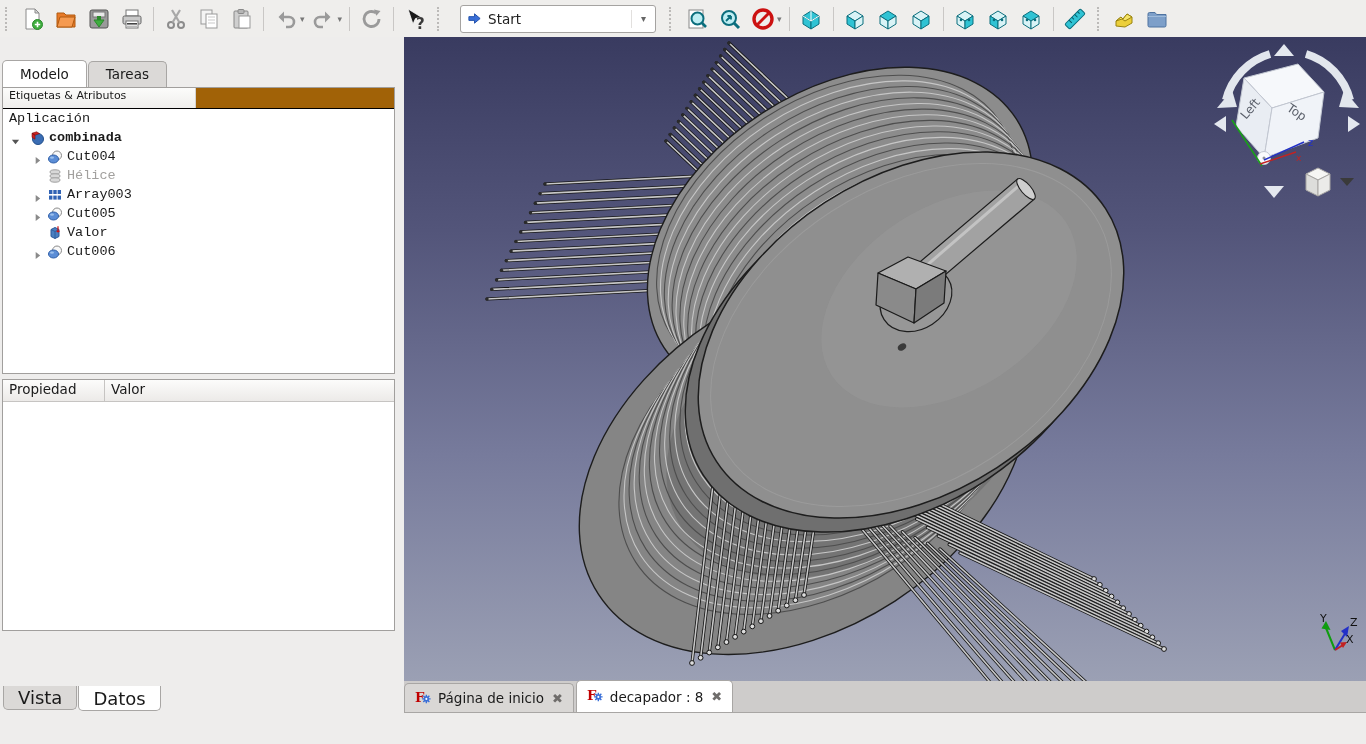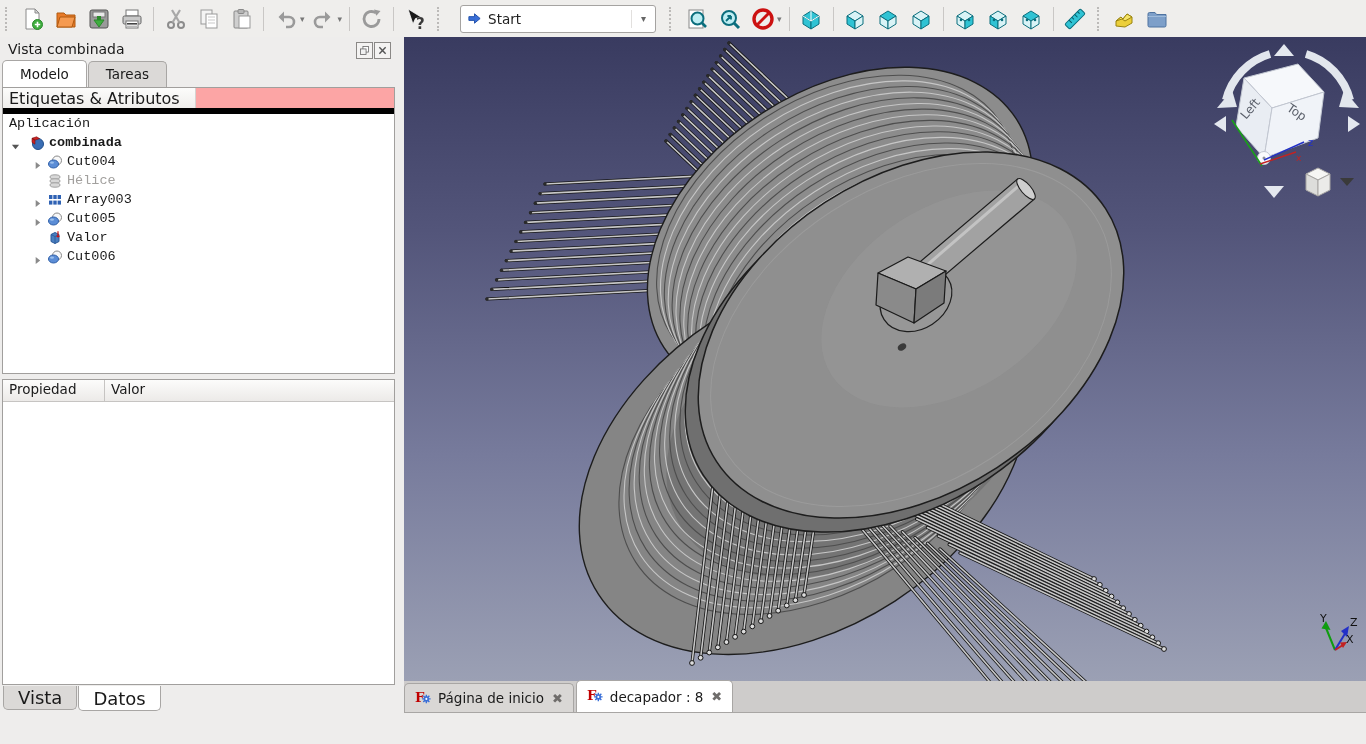--- a/index.html
+++ b/index.html
@@ -23,31 +23,31 @@
   #dock-title .t{position:absolute;left:8px;top:1px;}
   .winbtn{position:absolute;top:2px;width:15px;height:15px;border:1px solid #8a8886;background:#f4f3f2;
     display:flex;align-items:center;justify-content:center;}
   .winbtn svg{width:11px;height:11px;}
   #dock-tabs{position:absolute;left:2px;top:23px;height:27px;display:flex;align-items:flex-end;}
   .dtab{border:1px solid #a8a6a4;border-bottom:none;border-radius:5px 5px 0 0;padding:4px 17px 4px 17px;
     font-size:13.5px;background:#dbd9d7;height:17px;line-height:17px;margin-right:1px;}
   .dtab.active{background:#fff;position:relative;z-index:2;padding-top:5px;}
   #tree-frame{position:absolute;left:2px;top:50px;width:393px;height:287px;background:#fff;
     border:1px solid #a19f9d;box-sizing:border-box;}
-  #tree-header{height:20px;background:#fca5a5;border-bottom:6px solid #000000;display:flex;font-size:16px;}
+  #tree-header{height:20px;background:#a16207;border-bottom:1px solid #000000;display:flex;font-size:11px;}
   #tree-header .hcell{width:186px;border-right:1px solid #d5d3d1;padding:1px 0 0 6px;background:linear-gradient(#fcfcfb,#efeeec);}
   #tree{position:relative;font-size:13.5px;font-family:Liberation Mono, monospace;}
   .trow{position:relative;height:19px;line-height:19px;white-space:nowrap;}
   .trow .arrow{position:absolute;top:5px;width:9px;height:9px;}
   .trow .ticon{position:absolute;top:1.5px;width:16px;height:16px;}
   .trow .ticon svg{width:16px;height:16px;display:block;}
   .trow .lbl{position:absolute;top:0;}
   .trow.bold .lbl{font-weight:bold;}
   .trow.disabled .lbl{color:#a2a09e;}
-  #prop-frame{position:absolute;left:2px;top:342px;width:393px;height:306px;background:#fff;
+  #prop-frame{position:absolute;left:2px;top:342px;width:393px;height:252px;background:#fff;
     border:1px solid #a19f9d;box-sizing:border-box;}
   #prop-header{height:21px;display:flex;font-size:13.5px;background:linear-gradient(#fcfcfb,#eceae8);border-bottom:1px solid #c6c4c2;}
   #prop-header .pcell{padding:1px 0 0 6px;border-right:1px solid #c6c4c2;}
   #prop-header .pcell.c0{width:95px;}
   #prop-header .pcell.c1{flex:1;border-right:none;}
   #dock-bottom-tabs{position:absolute;left:3px;top:649px;display:flex;align-items:flex-start;}
   .btab{border:1px solid #a8a6a4;border-top:none;border-radius:0 0 5px 5px;padding:3px 14px;font-size:18px;
     background:#dbd9d7;height:17px;line-height:17px;margin-right:1px;}
   .btab.active{background:#fff;padding:4px 14px 3px 14px;}
   
@@ -271,34 +271,20 @@
       </div>
       <div class="tb-btn">
         <svg viewBox="0 0 24 24">
           <path d="M3 7a1.5 1.5 0 0 1 1.5-1.5H10l1.6 2H21v11a1.5 1.5 0 0 1-1.5 1.5h-15A1.5 1.5 0 0 1 3 18.5z" fill="#7d9fc9" stroke="#4f73a0"></path>
           <path d="M3 9.5h18" stroke="#9fbbda"></path>
         </svg>
       </div>
     </div>
 
 <div id="dock">
-  <div id="dock-title">
-    <span class="t">Vista combinada</span>
-    <span class="winbtn" style="left:356px">
-      <svg viewBox="0 0 14 14">
-            <rect x="5" y="2" width="7" height="7" fill="#fff" stroke="#666"></rect>
-            <rect x="2" y="5" width="7" height="7" fill="#f0f0f0" stroke="#666"></rect>
-          </svg>
-    </span>
-    <span class="winbtn" style="left:374px">
-      <svg viewBox="0 0 14 14">
-            <path d="M3 3l8 8M11 3l-8 8" stroke="#555" stroke-width="1.8"></path>
-          </svg>
-    </span>
-  </div>
   <div id="dock-tabs">
         <div class="dtab active">Modelo</div>
         <div class="dtab">Tareas</div>
       </div>
   <div id="tree-frame">
     <div id="tree-header">
       <div class="hcell">Etiquetas &amp; Atributos</div>
     </div>
     <div id="tree">
           <div class="trow">

